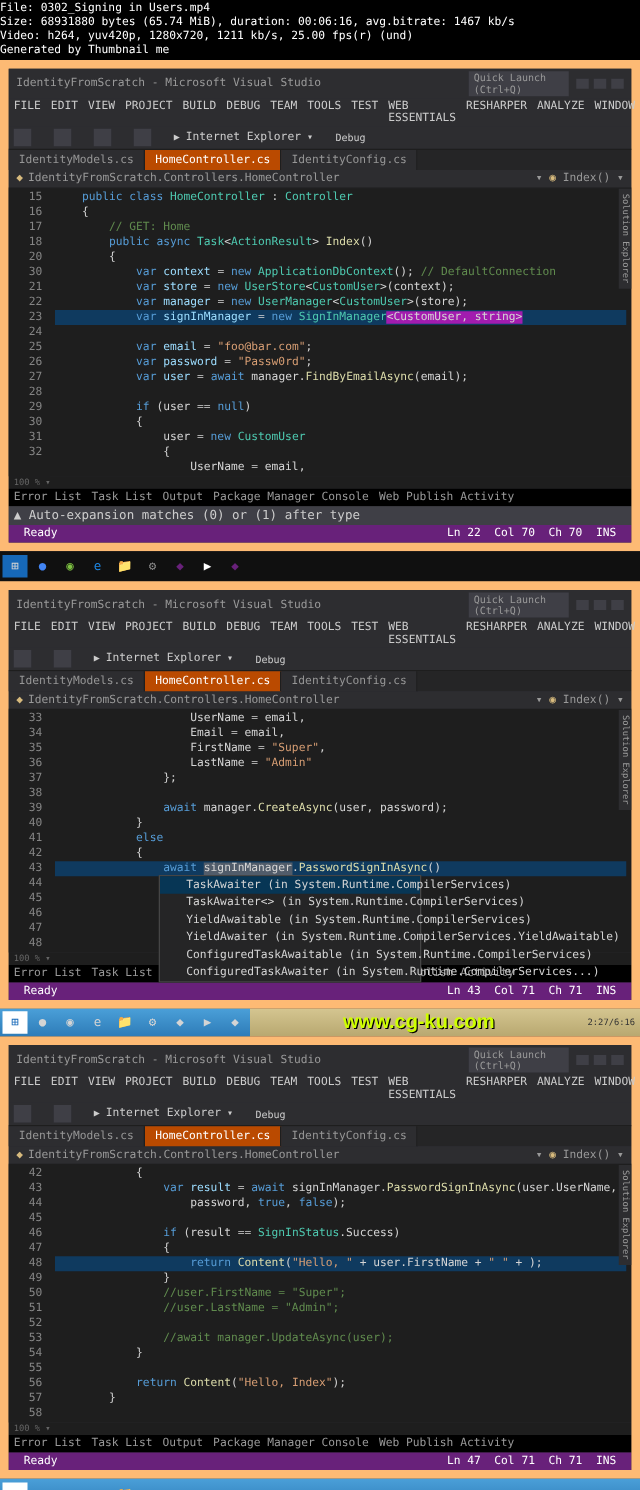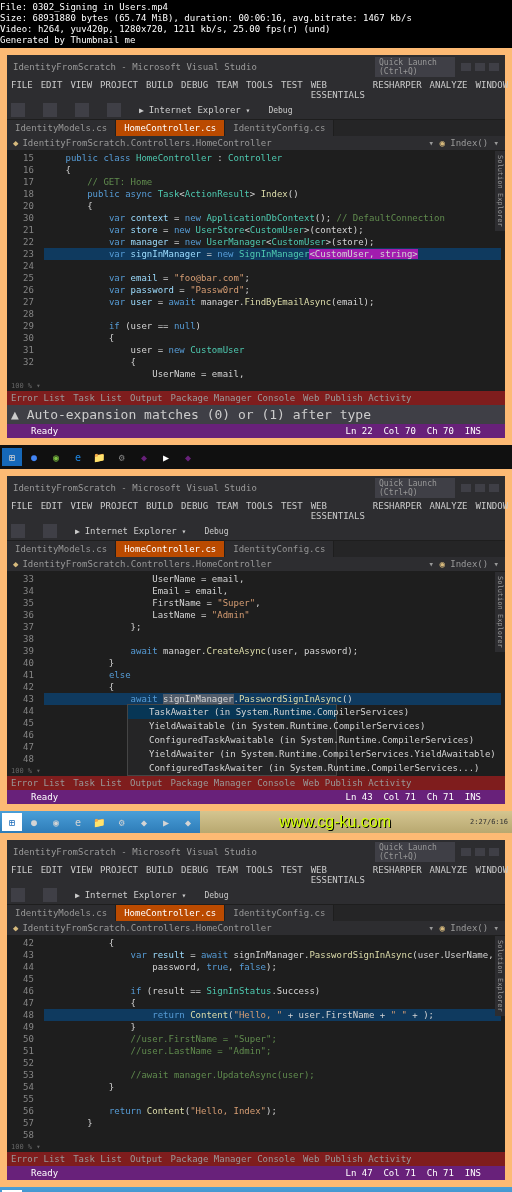--- a/index.html
+++ b/index.html
@@ -23,26 +23,26 @@
 .code{flex:1;padding:1px 4px;line-height:12px;white-space:pre;overflow:hidden}
 .side-label{position:absolute;right:0;top:0;writing-mode:vertical-rl;background:#2d2d30;color:#999;font-size:7px;padding:4px 1px}
 .kw{color:#569cd6}
 .type{color:#4ec9b0}
 .str{color:#d69d73}
 .cm{color:#608b4e}
 .mth{color:#dcdcaa}
 .var{color:#9cdcfe}
 .hl-line{background:#0f3a5f;display:inline-block;width:100%}
 .sel{background:#a21caf}
-.statusbar{background:#68217a;color:#fff;padding:2px 24px;font-size:7px;display:flex;justify-content:space-between}
-.output-tabs{background:#7f1d1d;padding:2px 4px;font-size:7px;color:#999;display:flex;gap:8px}
+.statusbar{background:#68217a;color:#fff;padding:2px 12px;font-size:7px;display:flex;justify-content:space-between}
+.output-tabs{background:#000000;padding:2px 4px;font-size:7px;color:#999;display:flex;gap:8px}
 .taskbar{background:#101010;padding:2px;display:flex;gap:2px;align-items:center;height:24px}
 .taskbar.blue{background:linear-gradient(180deg,#4a9fd8,#2e7cb8)}
 .tb-item{width:20px;height:18px;display:flex;align-items:center;justify-content:center;font-size:10px}
-.watermark{color:#cfff00;font-size:16px;text-align:center;font-weight:normal;font-family:Arial;text-shadow:1px 1px 0 #000}
+.watermark{color:#cfff00;font-size:16px;text-align:center;font-weight:bold;font-family:Arial;text-shadow:1px 1px 0 #000}
 .intellisense{background:#252526;border:1px solid #454545;position:absolute;font-size:8px}
 .intellisense-item{padding:2px 17px;color:#d4d4d4;display:flex;align-items:flex-end;gap:4px;white-space:nowrap}
 .intellisense-item.sel{background:#073655}
 .int-icon{width:10px;height:10px;background:#b180d7;display:inline-block}
 .big-tab{background:#ba4a00;color:#fff;padding:3px 8px;display:inline-block;font-size:9px}
 </style>
 </head>
 <body>
 
 <div class="video-info">
@@ -141,21 +141,21 @@
     <div class="side-label">Solution Explorer</div>
   </div>
   <div style="background:#1e1e1e;color:#666;font-size:7px;padding:1px 4px">100 % ▾</div>
   <div class="output-tabs">
     <span>Error List</span>
       <span>Task List</span>
       <span>Output</span>
       <span>Package Manager Console</span>
       <span>Web Publish Activity</span>
   </div>
-  <div style="background:#3f3f46;color:#ccc;padding:2px 4px;font-size:13px">▲ Auto-expansion matches (0) or (1) after type</div>
+  <div style="background:#3f3f46;color:#ccc;padding:2px 4px;font-size:10px">▲ Auto-expansion matches (0) or (1) after type</div>
   <div class="statusbar">
     <span>Ready</span>
     <span><span>Ln 22</span>&nbsp;&nbsp;<span>Col 70</span>&nbsp;&nbsp;<span>Ch 70</span>&nbsp;&nbsp;<span>INS</span></span>
   </div>
 </div>
 
 <div class="taskbar">
   <span class="tb-item" style="background:#1668b8">⊞</span>
   <span class="tb-item" style="color:#4285f4">●</span>
   <span class="tb-item" style="color:#7ec242">◉</span>
@@ -246,29 +246,33 @@
 
 
 </div>
     <div class="intellisense" style="left:120px;top:132px;width:210px">
       <div class="intellisense-item sel">
           <span class="int-icon"></span>
           <span>TaskAwaiter (in System.Runtime.CompilerServices)</span>
         </div>
       <div class="intellisense-item">
           <span class="int-icon"></span>
+          <span>TaskAwaiter&lt;&gt; (in System.Runtime.CompilerServices)</span>
+        </div>
+      <div class="intellisense-item">
+          <span class="int-icon"></span>
           <span>YieldAwaitable (in System.Runtime.CompilerServices)</span>
         </div>
       <div class="intellisense-item">
           <span class="int-icon"></span>
+          <span>YieldAwaiter (in System.Runtime.CompilerServices.YieldAwaitable)</span>
+        </div>
+      <div class="intellisense-item">
+          <span class="int-icon"></span>
           <span>ConfiguredTaskAwaitable (in System.Runtime.CompilerServices)</span>
-        </div>
-      <div class="intellisense-item">
-          <span class="int-icon"></span>
-          <span>YieldAwaiter (in System.Runtime.CompilerServices.YieldAwaitable)</span>
         </div>
       <div class="intellisense-item">
           <span class="int-icon"></span>
           <span>ConfiguredTaskAwaiter (in System.Runtime.CompilerServices...)</span>
         </div>
     </div>
     <div class="side-label">Solution Explorer</div>
   </div>
   <div style="background:#1e1e1e;color:#666;font-size:7px;padding:1px 4px">100 % ▾</div>
   <div class="output-tabs">

